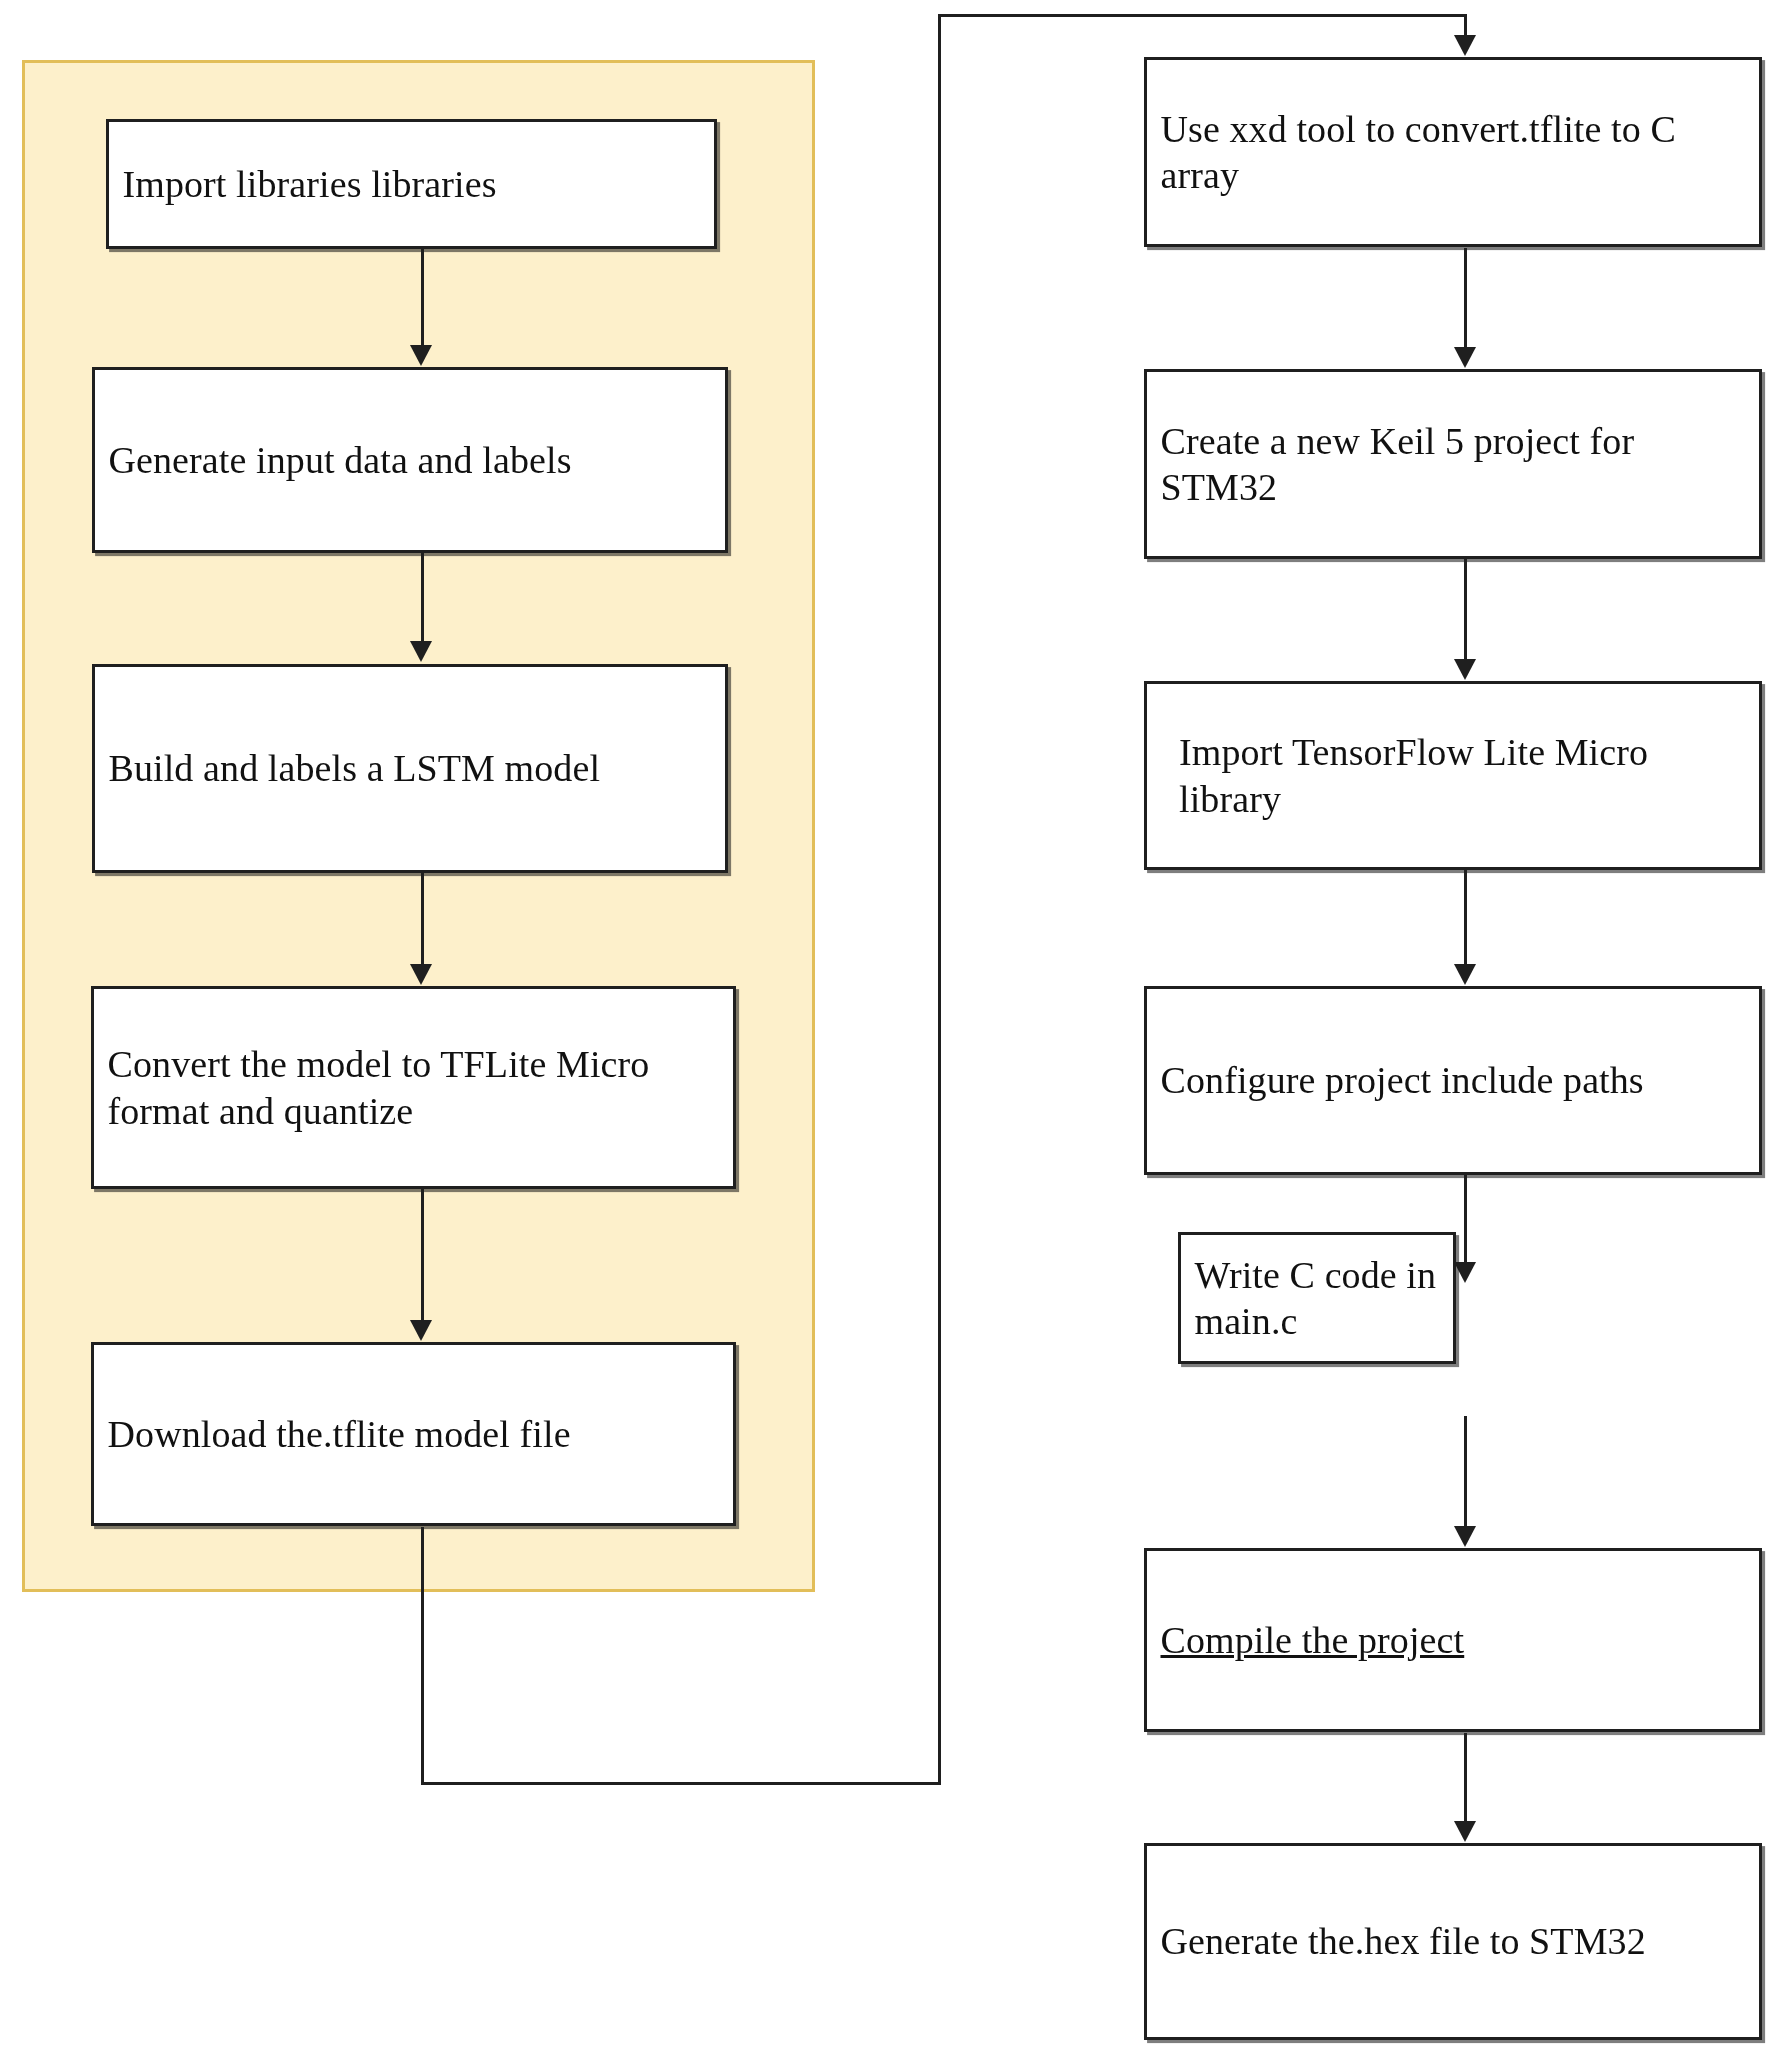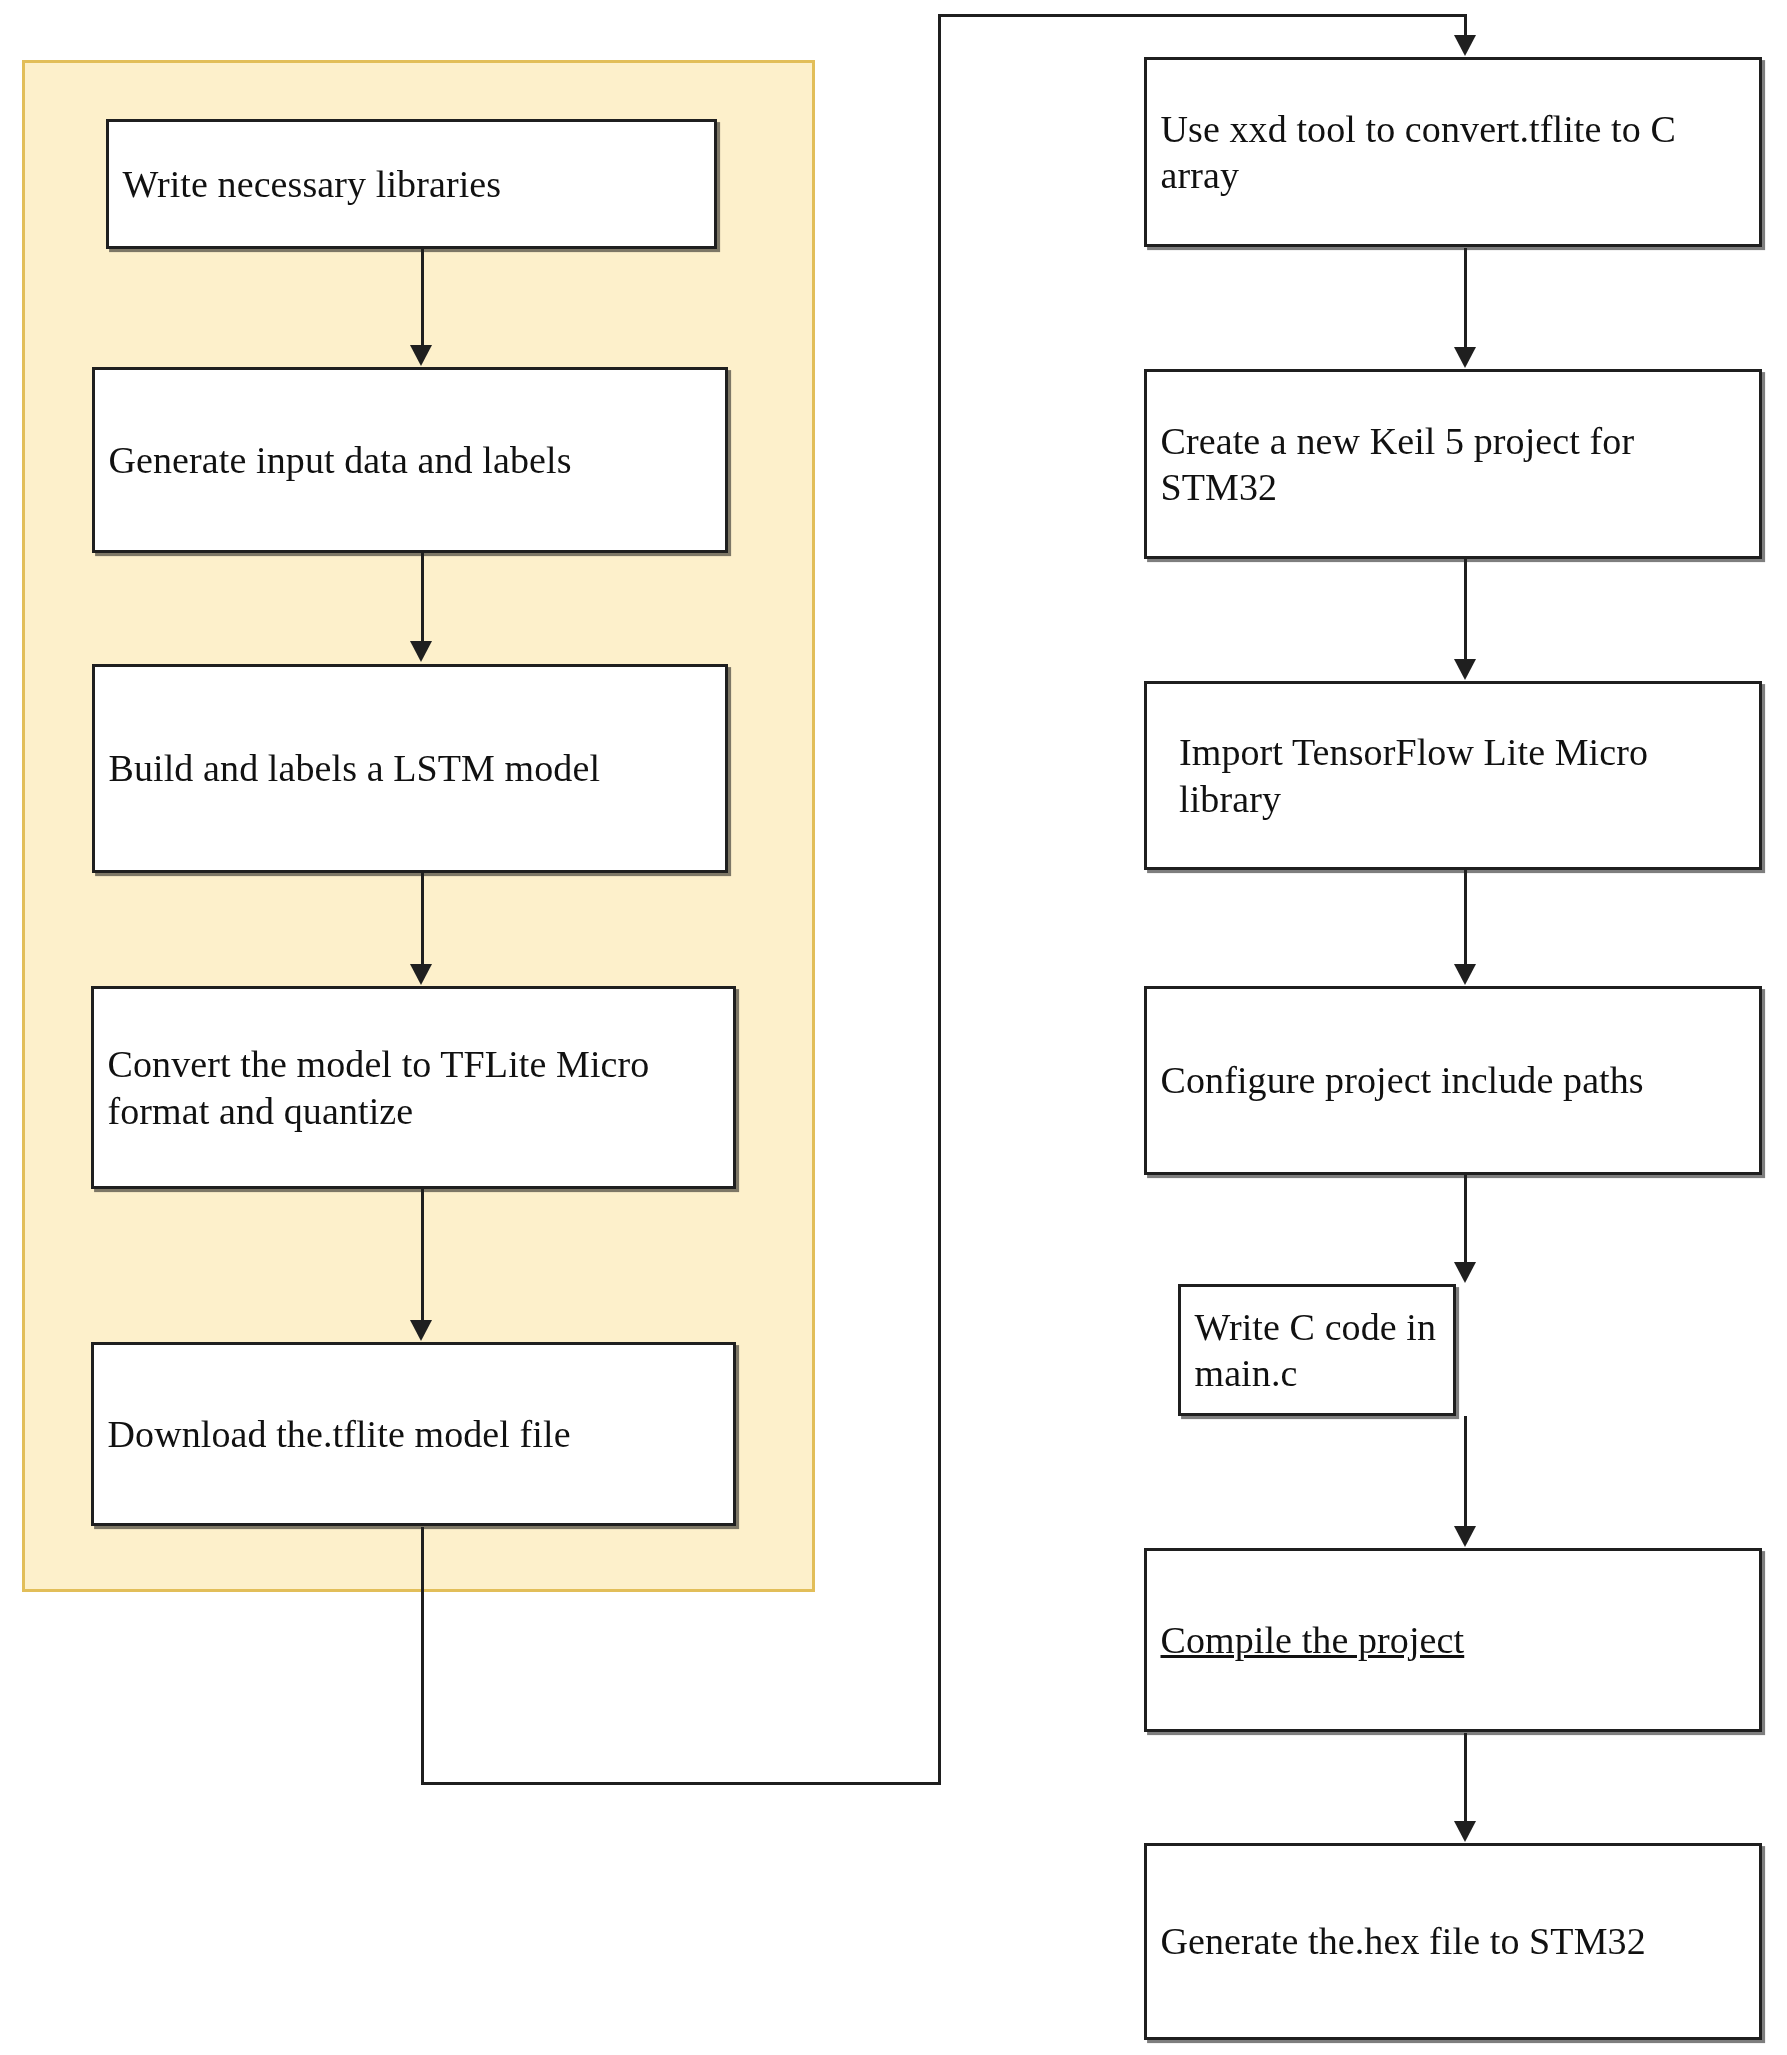--- a/index.html
+++ b/index.html
@@ -63,21 +63,21 @@
   }
 </style>
 </head>
 <body>
 
 <div id="canvas">
 
   <div class="group-region" style="left:22px; top:60px; width:793px; height:1532px;"></div>
 
   <div class="node" style="left:106px; top:119px; width:611px; height:130px;">
-    <span>Write necessary libraries</span>
+    <span>Import libraries libraries</span>
   </div>
 
   <div class="node" style="left:92px; top:367px; width:636px; height:186px;">
     <span>Generate input data and labels</span>
   </div>
 
   <div class="node" style="left:92px; top:664px; width:636px; height:209px;">
     <span>Build and labels a LSTM model</span>
   </div>
 
@@ -98,21 +98,21 @@
   </div>
 
   <div class="node" style="left:1144px; top:681px; width:618px; height:189px;padding-left:32px;">
     <span>Import TensorFlow Lite Micro library</span>
   </div>
 
   <div class="node" style="left:1144px; top:986px; width:618px; height:189px;">
     <span>Configure project include paths</span>
   </div>
 
-  <div class="node" style="left:1178px; top:1284px; width:278px; height:132px;">
+  <div class="node" style="left:1178px; top:1232px; width:278px; height:132px;">
     <span>Write C code in main.c</span>
   </div>
 
   <div class="node" style="left:1144px; top:1548px; width:618px; height:184px;text-decoration:underline;">
     <span>Compile the project</span>
   </div>
 
   <div class="node" style="left:1144px; top:1843px; width:618px; height:197px;">
     <span>Generate the.hex file to STM32</span>
   </div>

